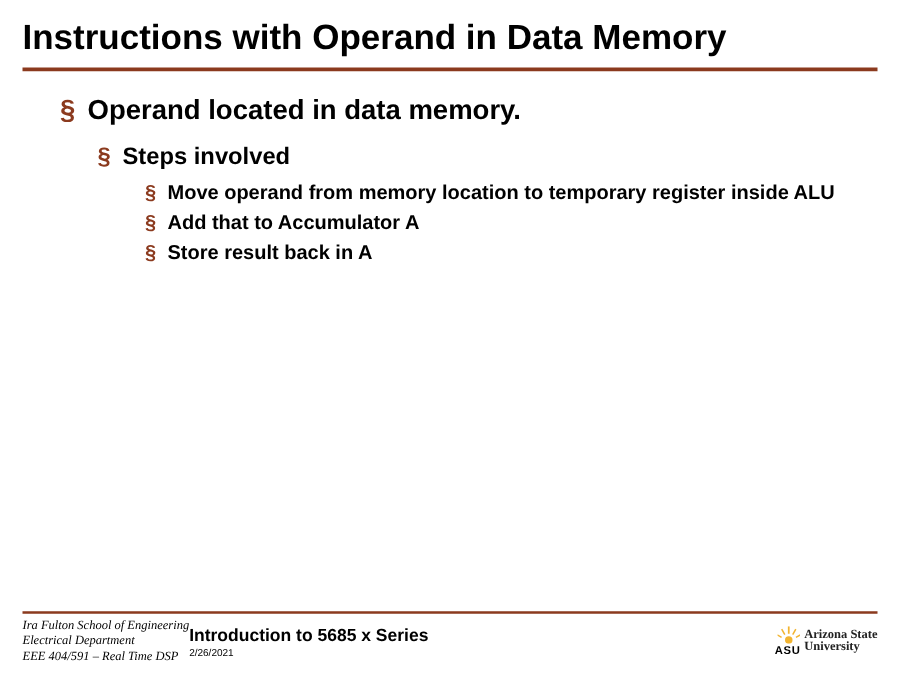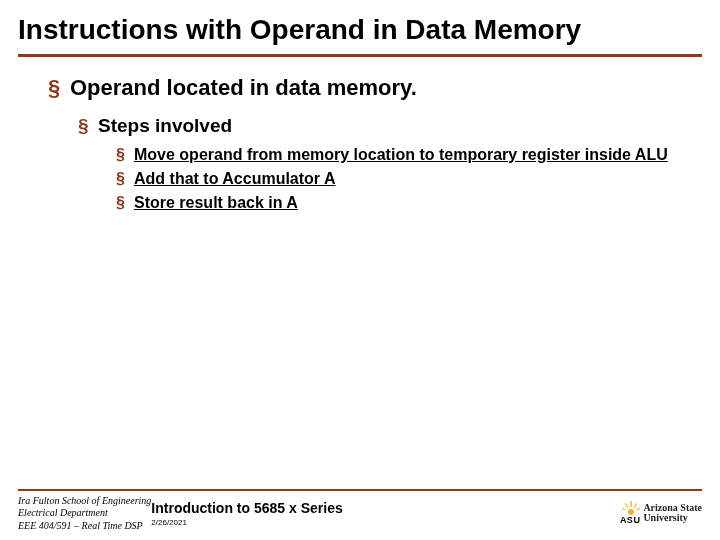--- a/index.html
+++ b/index.html
@@ -3,21 +3,21 @@
 <meta charset="utf-8">
 <style>
   * { margin: 0; padding: 0; box-sizing: border-box; }
   html, body { width: 720px; height: 540px; font-family: Arial, sans-serif; background: #fff; color: #000; }
   .slide { width: 720px; height: 540px; position: relative; padding: 10px 18px 0 18px; }
   .title { font-size: 28px; font-weight: bold; padding: 4px 0 6px 0; }
   .title-underline { height: 3px; background: #8b3a1e; margin-top: 2px; }
   .content { padding: 18px 10px 0 22px; }
   .b1 { font-size: 22px; font-weight: bold; padding-left: 8px; margin-bottom: 4px; }
   .b2 { font-size: 19px; font-weight: bold; padding-left: 38px; margin-top: 14px; margin-bottom: 8px; }
-  .b3 { font-size: 16px; font-weight: bold; padding-left: 76px; margin-bottom: 4px; line-height: 1.25; text-decoration: underline; }
+  .b3 { font-size: 16px; font-weight: bold; padding-left: 76px; margin-bottom: 4px; line-height: 1.25; }
   .b1 .sq, .b2 .sq, .b3 .sq { color: #8b3a1e; display: inline-block; }
   .b1 .sq { width: 22px; }
   .b2 .sq { width: 20px; }
   .b3 .sq { width: 18px; }
   .spacer { display: inline-block; width: 30px; }
   .footer { position: absolute; bottom: 8px; left: 0; width: 720px; padding: 0 18px; }
   .footer-line { height: 1.5px; background: #8b3a1e; margin-bottom: 4px; }
   .footer-row { display: flex; justify-content: space-between; align-items: center; }
   .footer-left { font-family: "Times New Roman", serif; font-style: italic; font-size: 10px; line-height: 1.25; }
   .footer-center { text-align: left; flex: 1; }

